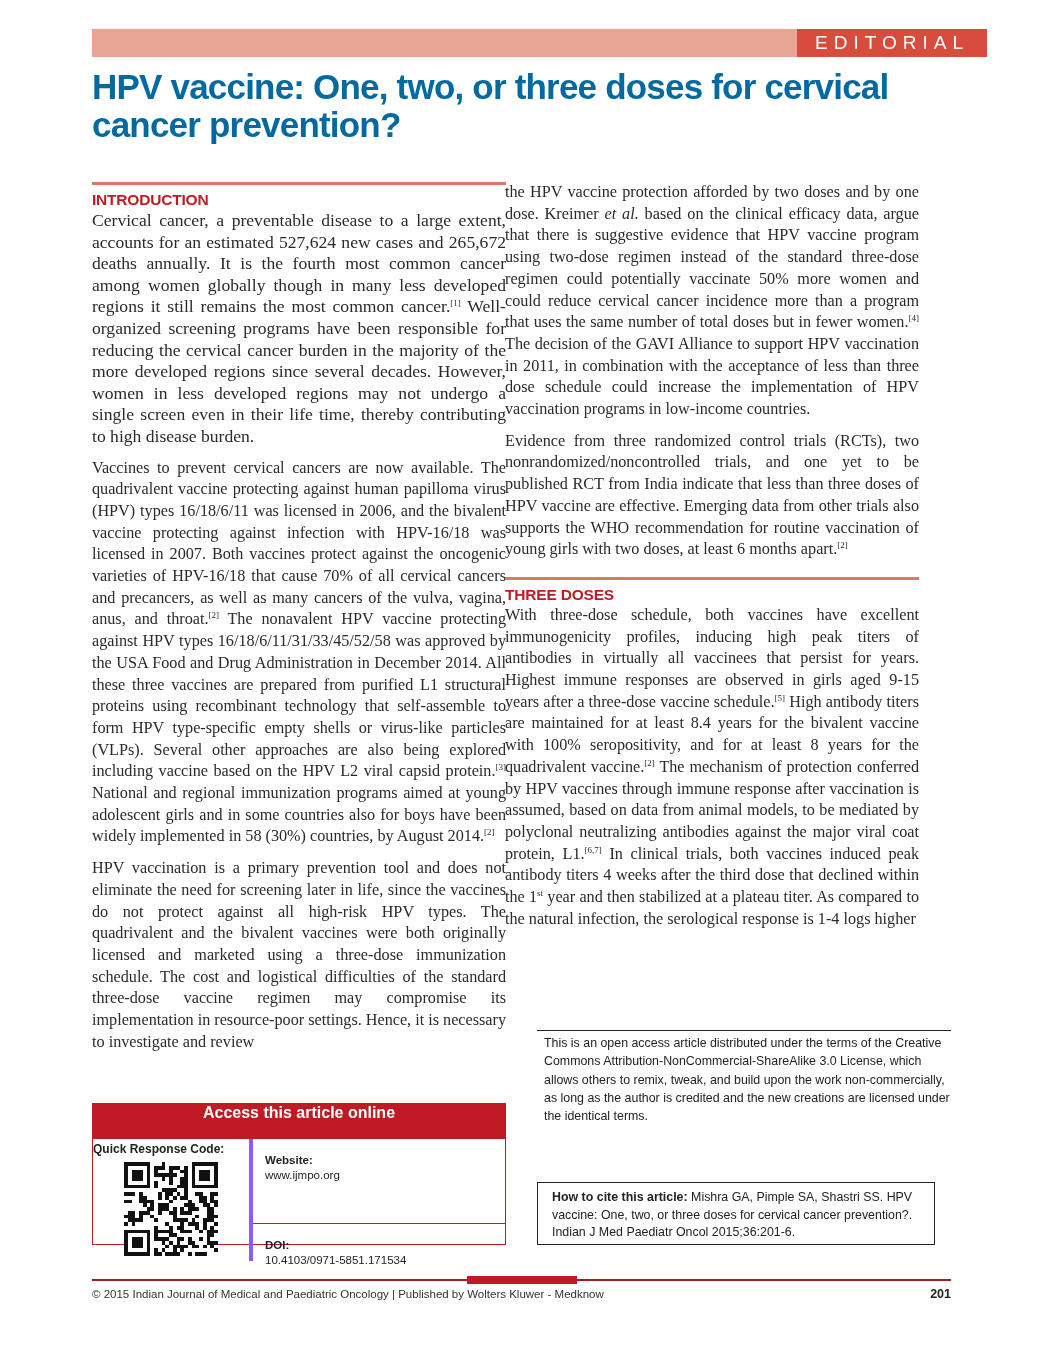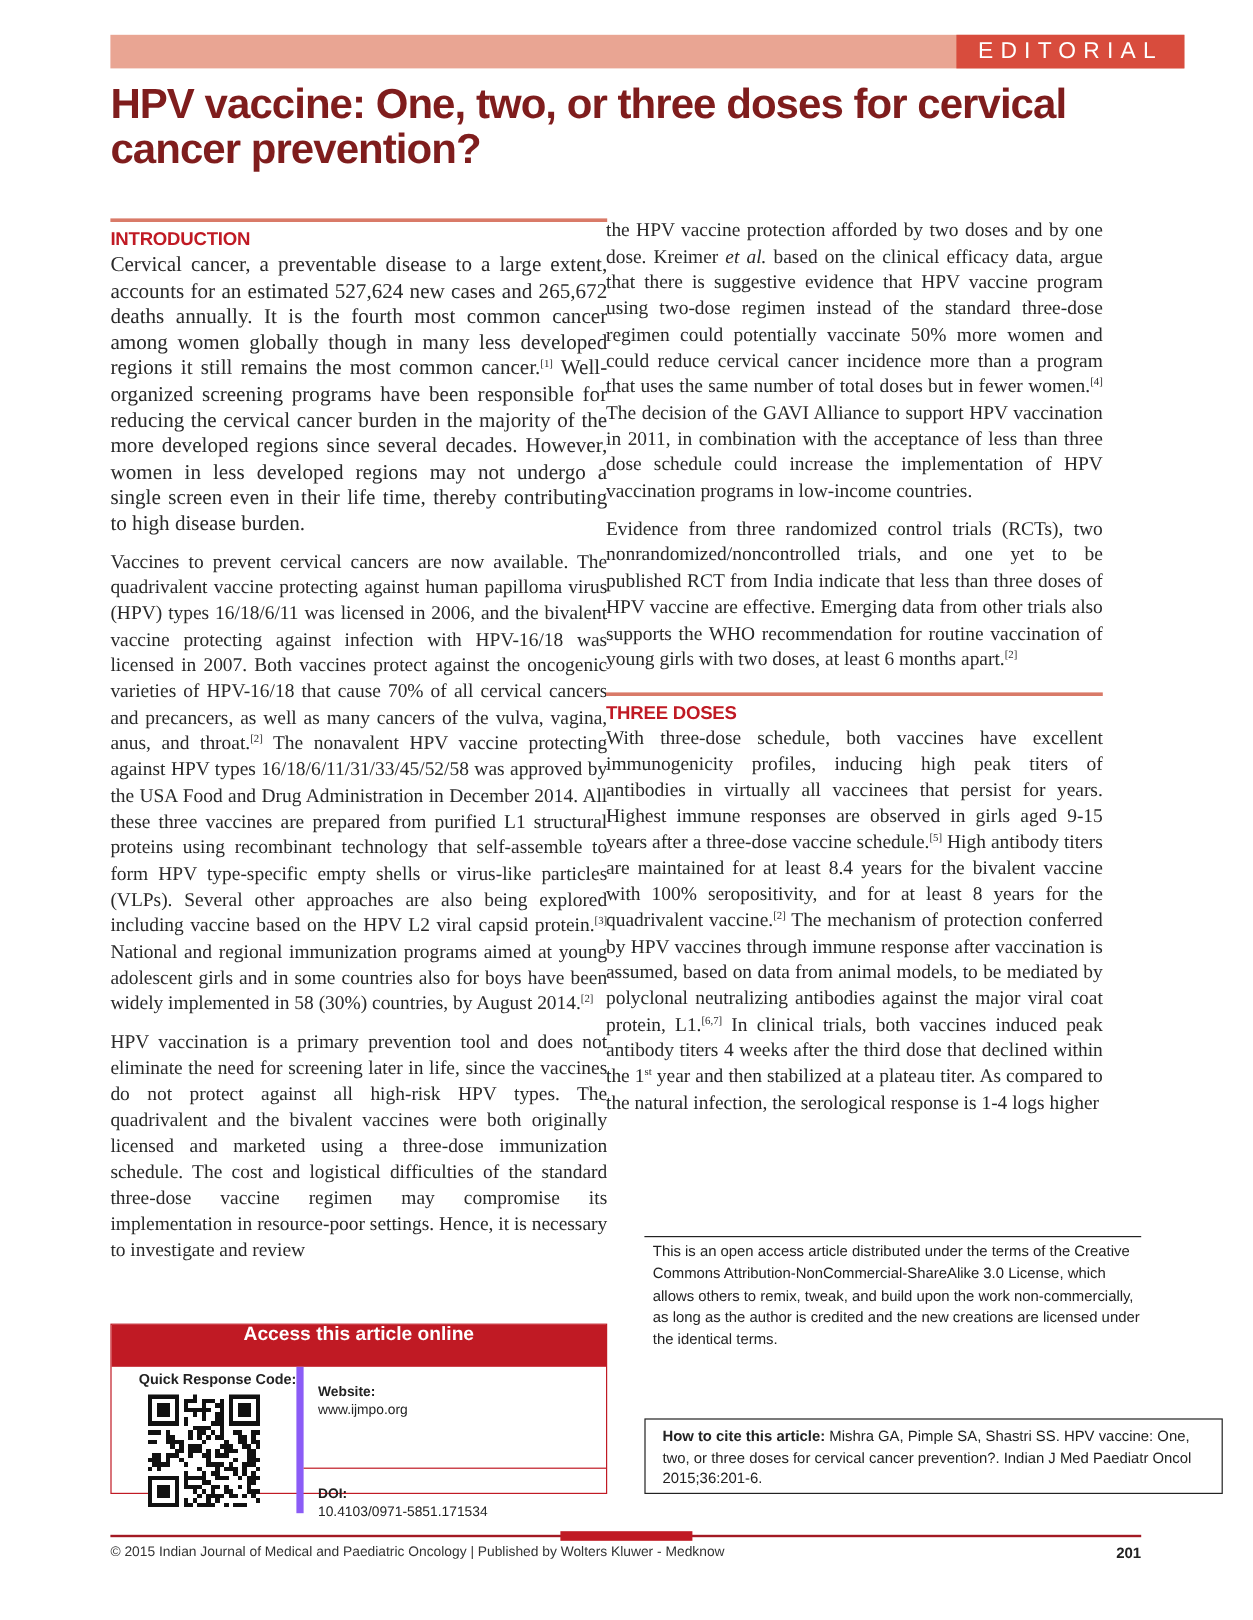--- a/index.html
+++ b/index.html
@@ -4,53 +4,53 @@
 <style>
   html, body { margin: 0; padding: 0; background: #ffffff; }
   body { width: 1044px; height: 1350px; position: relative; overflow: hidden; }
 
   
   .topbar { position: absolute; left: 92px; top: 29px; width: 859px; height: 28px; background: #e9a593; padding-left: 36px; }
   .editorial-tag { position: absolute; right: 0; top: 0; height: 28px; width: 190px; background: #d84c3d; color: #fff;
     font-family: "Liberation Sans", sans-serif; font-size: 19px; letter-spacing: 6px; line-height: 28px; text-align: center; }
 
   .title { position: absolute; left: 92px; top: 68px; width: 860px; margin: 0;
-    font-family: "Liberation Sans", sans-serif; font-weight: bold; color: #7f1d1d; font-size: 35px; line-height: 38px; letter-spacing: -0.8px; }
+    font-family: "Liberation Sans", sans-serif; font-weight: bold; color: #0369a1; font-size: 35px; line-height: 38px; letter-spacing: -0.8px; }
 
   .col { position: absolute; top: 182px; width: 414px; }
   .col-left { left: 92px; }
   .col-right { left: 505px; }
 
   .sec-rule { height: 3px; background: #d97a68; margin-bottom: 6px; }
   .sec-head { font-family: "Liberation Sans", sans-serif; font-weight: bold; color: #c01a24; font-size: 15.5px; line-height: 18px; margin: 0 0 1px 0; letter-spacing: -0.2px; }
 
   p.body { margin: 0 0 10px 0; font-family: "Liberation Serif", serif; font-size: 16.2px; line-height: 21.7px; color: #2a2a2a; text-align: justify; }
   p.lead { font-size: 17.6px; line-height: 21.6px; }
   sup { font-size: 9px; line-height: 0; vertical-align: 6px; }
 
   
   .access { position: absolute; left: 92px; top: 1103px; width: 414px; height: 142px; border: 1px solid #c01a24; box-sizing: border-box; }
   .access-head { background: #c01a24; color: #fff; text-align: center; font-family: "Liberation Sans", sans-serif; font-weight: bold; font-size: 16px; height: 35px; line-height: 18px; }
   .access-body { display: flex; height: 122px; }
-  .qr-cell { width: 160px; border-right: 6px solid #8b5cf6; box-sizing: border-box; text-align: right; }
+  .qr-cell { width: 160px; border-right: 4px solid #8b5cf6; box-sizing: border-box; text-align: left; }
   .qr-label { font-family: "Liberation Sans", sans-serif; font-weight: bold; font-size: 12px; color: #222; margin-top: 3px; }
   .qr-img { width: 94px; height: 94px; margin: 6px auto 0 auto; display: block; }
   .info-cell { flex: 1; display: flex; flex-direction: column; gap: 40px; }
   .info-row { flex: 1; padding: 14px 12px 0 12px; font-family: "Liberation Sans", sans-serif; font-size: 11.5px; color: #222; line-height: 15px; }
   .info-row + .info-row { border-top: 1px solid #c01a24; }
   .info-label { font-weight: bold; }
 
   
   .license { position: absolute; left: 537px; top: 1030px; width: 414px; border-top: 1px solid #222; padding-top: 3px;
     font-family: "Liberation Sans", sans-serif; font-size: 12.4px; line-height: 18.3px; color: #222; }
   .license .l-text { padding-left: 7px; }
   .reprints { margin-top: 10px; padding-left: 7px; }
   .bold { font-weight: bold; }
 
-  .cite { position: absolute; left: 537px; top: 1182px; width: 482px; height: 63px; border: 1px solid #222; box-sizing: border-box;
+  .cite { position: absolute; left: 537px; top: 1182px; width: 398px; height: 63px; border: 1px solid #222; box-sizing: border-box;
     padding: 6px 8px 0 14px; font-family: "Liberation Sans", sans-serif; font-size: 12.4px; line-height: 17.6px; color: #222; }
 
   
   .foot-rule { position: absolute; left: 92px; top: 1279px; width: 859px; height: 2px; background: #a31a24; }
   .foot-block { position: absolute; left: 467px; top: 1276px; width: 110px; height: 8px; background: #c01a24; }
   .foot-text { position: absolute; left: 92px; top: 1288px; font-family: "Liberation Sans", sans-serif; font-size: 11.5px; color: #333; }
   .page-num { position: absolute; right: 93px; top: 1287px; font-family: "Liberation Sans", sans-serif; font-weight: bold; font-size: 12.5px; color: #222; }
 </style>
 </head>
 <body>

